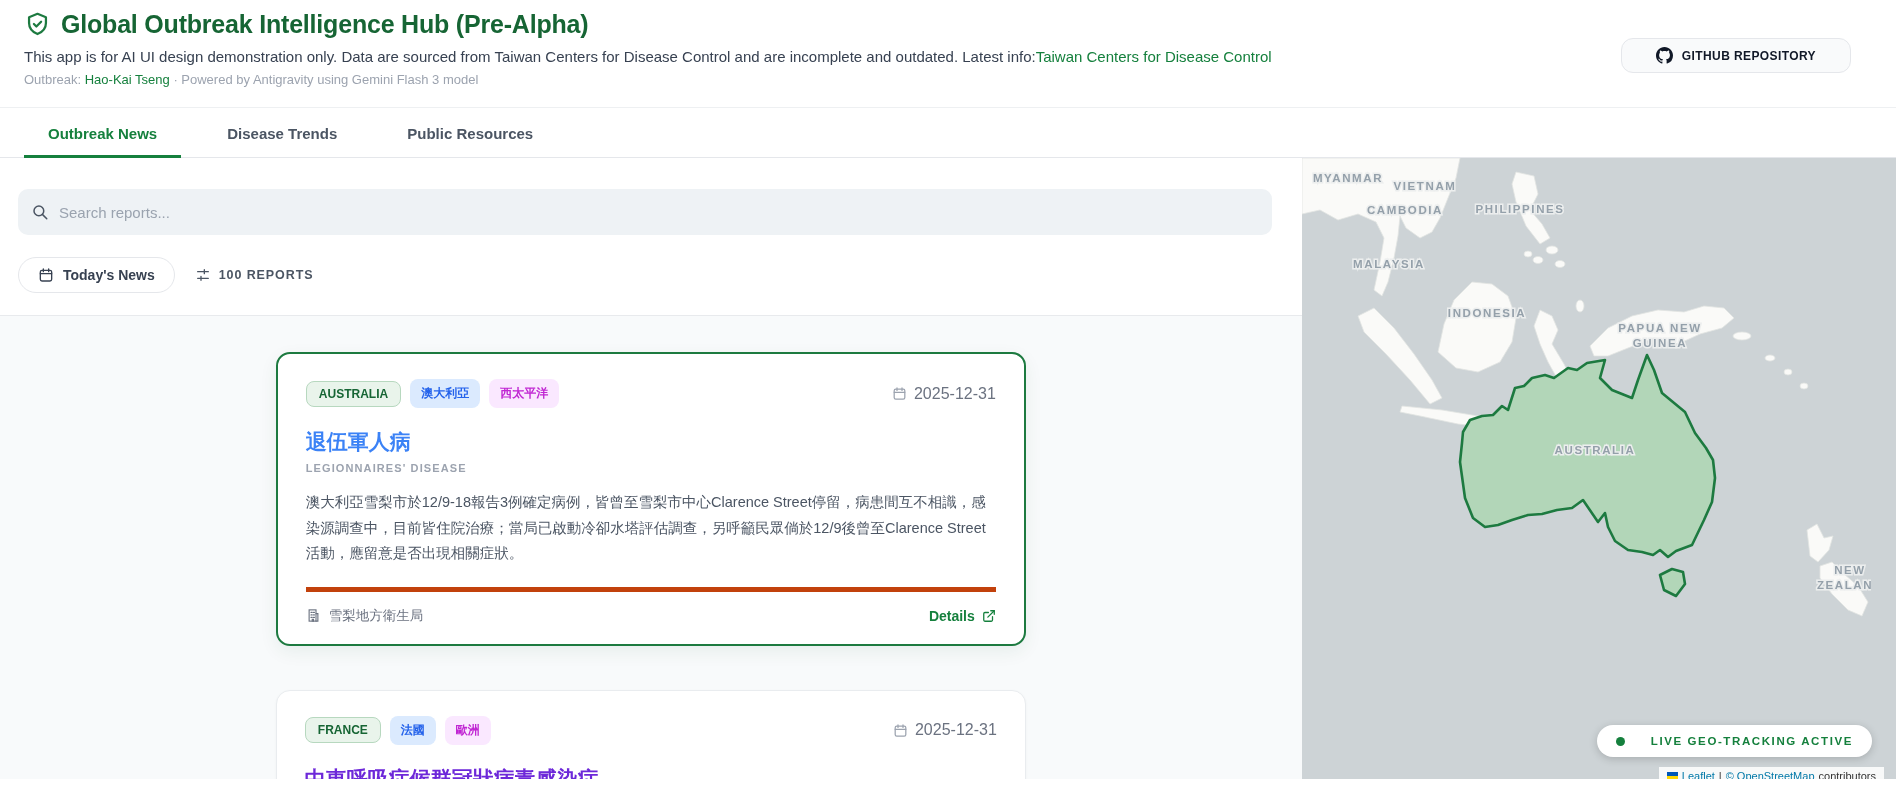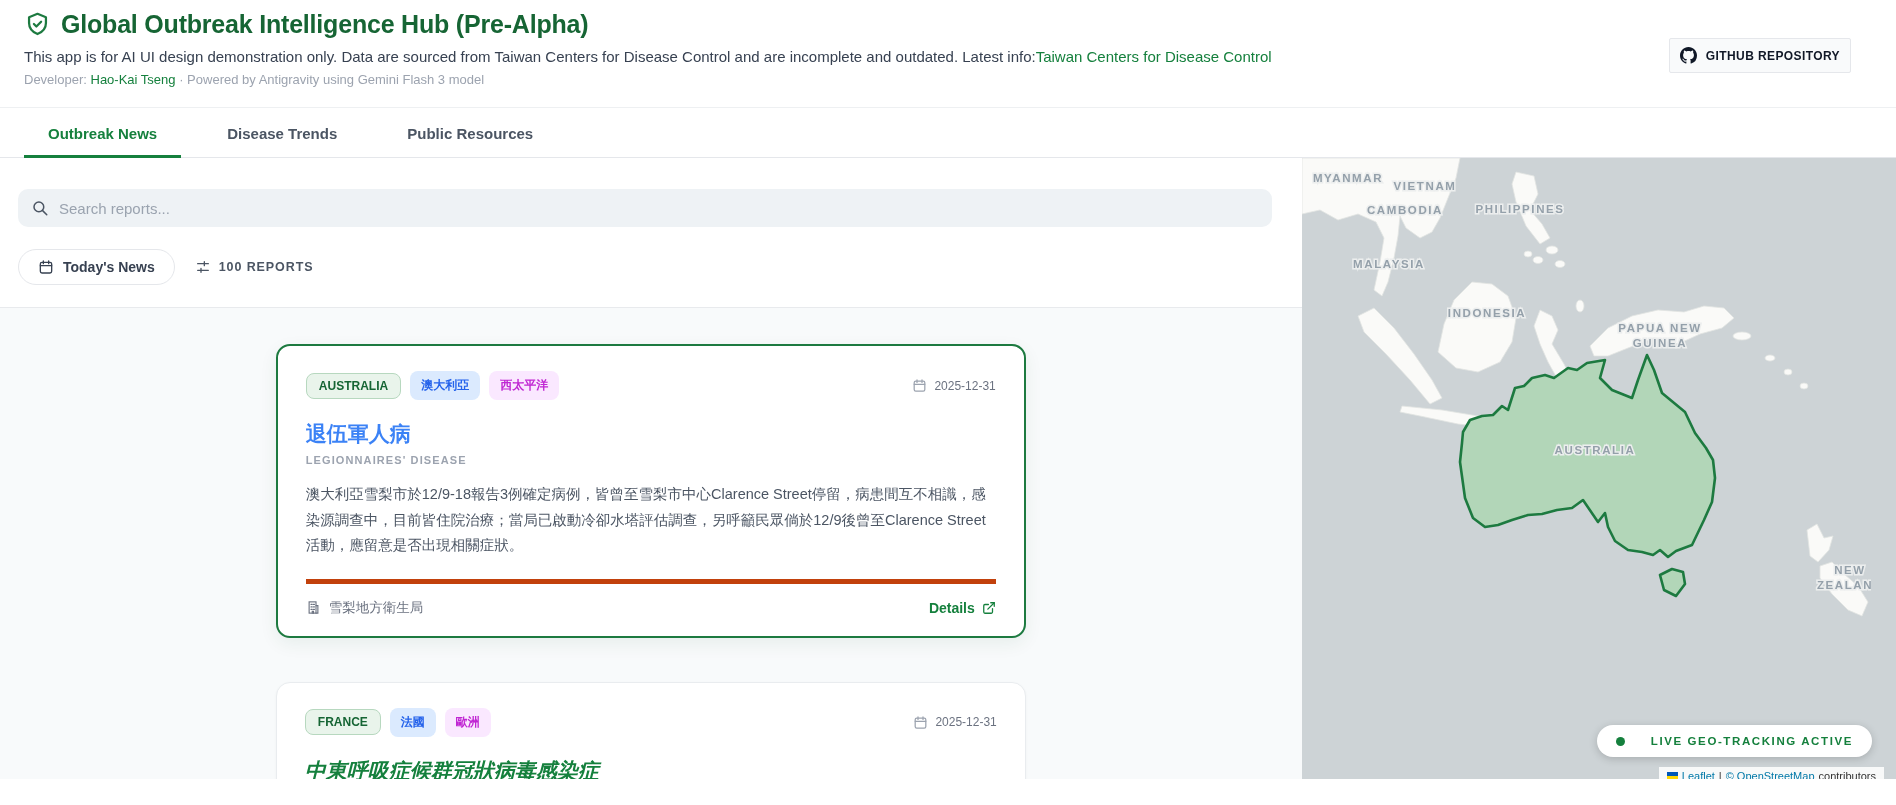--- a/index.html
+++ b/index.html
@@ -8,37 +8,37 @@
 
   
   .header { position:relative; padding:10px 24px 0 24px; background:#fff; }
   .logo-row { display:flex; align-items:center; gap:10px; }
   .app-title { font-size:25px; font-weight:bold; color:#166534; letter-spacing:-0.2px; }
   .disclaimer { margin-top:9px; font-size:15px; color:#374151; }
   .disclaimer a { color:#15803d; text-decoration:none; }
   .dev-line { margin-top:7px; font-size:13px; color:#9ca3af; }
   .dev-line a { color:#15803d; text-decoration:none; }
   .gh-btn { position:absolute; right:45px; top:38px; display:flex; align-items:center; gap:9px;
-            background:#f9fafb; border:1px solid #e5e7eb; border-radius:2px; padding:8px 10px;
+            background:#f9fafb; border:1px solid #e5e7eb; border-radius:12px; padding:8px 34px;
             font-size:12px; font-weight:bold; color:#111827; letter-spacing:0.4px; cursor:pointer; }
 
   
   .tabbar { margin-top:20px; display:flex; padding:0 24px; border-top:1px solid #eef0f2;
             border-bottom:1px solid #e5e7eb; }
   .tab { padding:17px 24px 13px 24px; margin-right:22px; font-size:15px; font-weight:bold;
          color:#4b5563; border-bottom:3px solid transparent; margin-bottom:-1px; cursor:pointer;
          white-space:nowrap; }
   .tab.active { color:#15803d; border-bottom-color:#15803d; }
 
   
   .content { display:flex; height:621px; }
   .left-col { width:1327px; display:flex; flex-direction:column; background:#fff; }
 
   .search-section { padding:31px 30px 0 18px; }
-  .search-bar { height:38px; background:#eef2f5; border-radius:10px; display:flex;
+  .search-bar { height:46px; background:#eef2f5; border-radius:10px; display:flex;
                 align-items:center; padding:0 13px; gap:10px; }
   .search-bar input { border:none; outline:none; background:transparent; flex:1;
                       font-size:15px; color:#374151; font-family:"Liberation Sans", sans-serif; }
   .search-bar input::placeholder { color:#9aa3af; }
 
   .filter-row { margin:22px 30px 0 18px; display:flex; align-items:center; gap:20px; }
   .today-pill { display:flex; align-items:center; gap:9px; background:#fff;
                 border:1px solid #e5e7eb; border-radius:999px; padding:9px 19px;
                 font-size:14px; font-weight:bold; color:#374151; cursor:pointer; }
   .report-count { display:flex; align-items:center; gap:8px; font-size:12.5px; font-weight:bold;
@@ -51,24 +51,24 @@
   
   .card { width:750px; background:#fff; border-radius:14px; padding:25px 28px 0 28px; flex-shrink:0; }
   .card.selected { border:2px solid #1d7a40; box-shadow:0 6px 18px rgba(16,90,45,0.07); }
   .card.plain { border:1px solid #e9ecef; box-shadow:0 1px 3px rgba(0,0,0,0.04); }
   .card-top { display:flex; align-items:center; }
   .tags { display:flex; align-items:center; gap:9px; flex:1; }
   .tag { font-size:12px; font-weight:bold; border-radius:8px; padding:6px 11px; white-space:nowrap; }
   .tag.country { background:#e9f4eb; color:#166534; border:1px solid #b7d8bf; padding:5px 12px; }
   .tag.blue { background:#dbeafe; color:#2563eb; }
   .tag.purple { background:#fae8ff; color:#c026d3; }
-  .card-date { display:flex; align-items:center; gap:7px; color:#6b7280; font-size:12px; }
+  .card-date { display:flex; align-items:center; gap:7px; color:#6b7280; font-size:16px; }
   .card-title { margin-top:20px; font-size:21px; font-weight:bold; }
   .card-title.green { color:#3b82f6; }
-  .card-title.dark { color:#15803d;font-style:italic; }
+  .card-title.dark { color:#6d28d9; }
   .card-sub { margin-top:6px; font-size:11px; font-weight:bold; color:#9ca3af; letter-spacing:1.1px; }
   .card-body { margin-top:16px; font-size:14.5px; line-height:1.76; color:#4b5563; }
   .card-footer { margin-top:20px; border-top:5px solid #c2410c; padding:15px 0 19px 0;
                  display:flex; align-items:center; justify-content:space-between; }
   .card-source { display:flex; align-items:center; gap:8px; color:#6b7280; font-size:13.5px; }
   .details-link { display:flex; align-items:center; gap:7px; color:#15803d; font-size:14px;
                   font-weight:bold; text-decoration:none; cursor:pointer;justify-content:flex-end; }
 
   
   .map-col { position:relative; width:606px; height:621px; background:#cdd3d6; overflow:hidden; }
@@ -98,21 +98,21 @@
         <path d="M12 2.5l7.5 3v5.2c0 4.9-3.2 8.1-7.5 9.8-4.3-1.7-7.5-4.9-7.5-9.8V5.5l7.5-3z"></path>
         <path d="M8.8 11.6l2.2 2.2 4.2-4.2"></path>
       </svg>
     </span>
     <h1 class="app-title">Global Outbreak Intelligence Hub (Pre-Alpha)</h1>
   </div>
   <div class="disclaimer">
     <span>This app is for AI UI design demonstration only. Data are sourced from Taiwan Centers for Disease Control and are incomplete and outdated. Latest info:</span><a href="#">Taiwan Centers for Disease Control</a>
   </div>
   <div class="dev-line">
-    <span>Developer:</span>
+    <span>Outbreak:</span>
     <a href="#">Hao-Kai Tseng</a>
     <span>· Powered by Antigravity using Gemini Flash 3 model</span>
   </div>
   <button class="gh-btn">
     <span class="icon">
       <svg width="17" height="17" viewBox="0 0 16 16" fill="#111827">
         <path d="M8 0C3.58 0 0 3.58 0 8c0 3.54 2.29 6.53 5.47 7.59.4.07.55-.17.55-.38 0-.19-.01-.82-.01-1.49-2.01.37-2.53-.49-2.69-.94-.09-.23-.48-.94-.82-1.13-.28-.15-.68-.52-.01-.53.63-.01 1.08.58 1.23.82.72 1.21 1.87.87 2.33.66.07-.52.28-.87.51-1.07-1.78-.2-3.64-.89-3.64-3.95 0-.87.31-1.59.82-2.15-.08-.2-.36-1.02.08-2.12 0 0 .67-.21 2.2.82.64-.18 1.32-.27 2-.27s1.36.09 2 .27c1.53-1.04 2.2-.82 2.2-.82.44 1.1.16 1.92.08 2.12.51.56.82 1.27.82 2.15 0 3.07-1.87 3.75-3.65 3.95.29.25.54.73.54 1.48 0 1.07-.01 1.93-.01 2.2 0 .21.15.46.55.38A8.01 8.01 0 0 0 16 8c0-4.42-3.58-8-8-8z"></path>
       </svg>
     </span>
     <span>GITHUB REPOSITORY</span>

